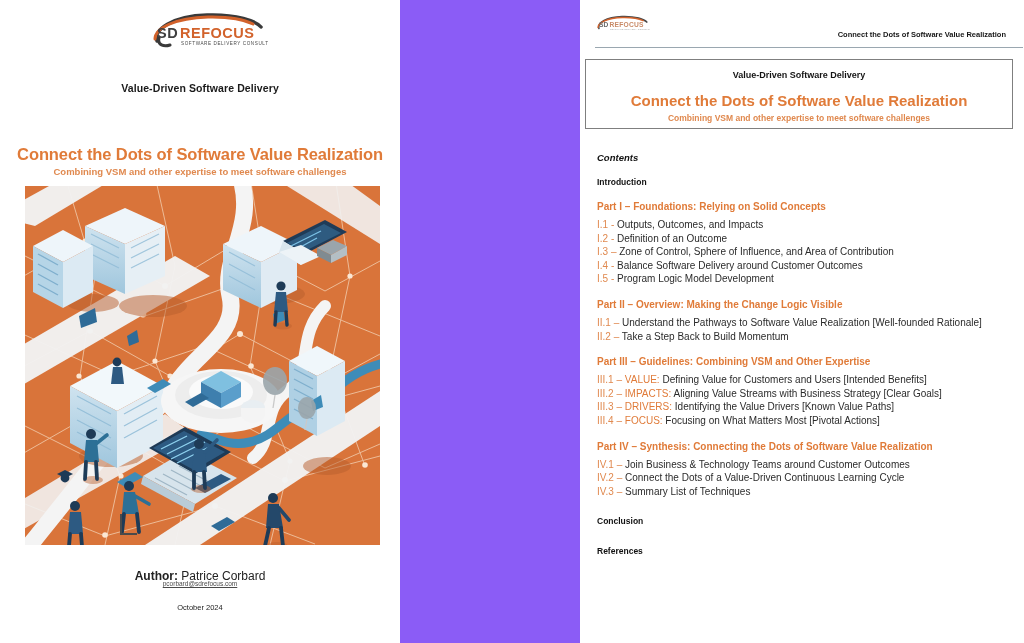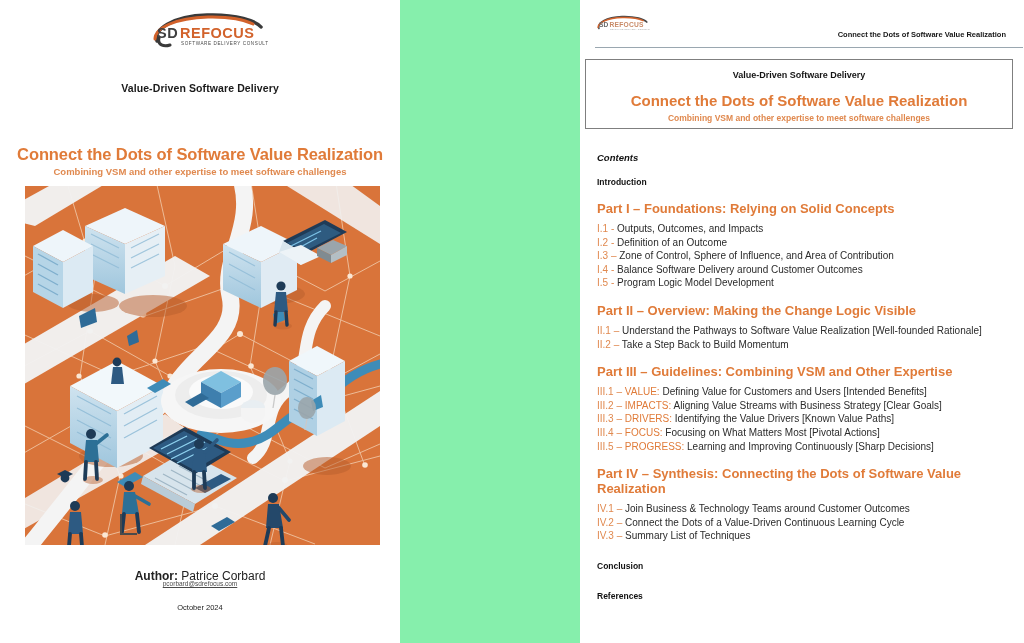--- a/index.html
+++ b/index.html
@@ -2,21 +2,21 @@
 <html><head>
 <meta charset="utf-8">
 <style>
   * { box-sizing: border-box; margin: 0; padding: 0; }
   html, body {
     width: 1024px; height: 643px;
     background: #ffffff;
     font-family: "Liberation Sans", sans-serif;
     overflow: hidden;
   }
-  .spread { position: relative; width: 1024px; height: 643px; background:#86efac; }
+  .spread { position: relative; width: 1024px; height: 643px; background:#8b5cf6; }
 
   
   .page-cover {
     position: absolute; left: 0; top: 0; width: 400px; height: 643px;
     background: #ffffff;
   }
   .cover-logo {
     position: absolute; left: 142px; top: 10px; width: 126px; height: 38px;
   }
   .cover-subtitle {
@@ -91,21 +91,21 @@
   .toc-heading {
     font-size: 9.5px; font-weight: bold; color: #111;
     margin-bottom: 14px;
     font-style: italic;
   }
   .toc-plain {
     font-size: 8.5px; font-weight: bold; color: #111;
     margin-bottom: 14px;
   }
   .toc-part {
-    font-size: 13px; font-weight: bold; color: #E07B39;
+    font-size: 10px; font-weight: bold; color: #E07B39;
     margin-bottom: 6px; margin-top: 4px;
   }
   .toc-entry {
     font-size: 10px; color: #2b2b2b; line-height: 13.6px; white-space: nowrap;
   }
   .toc-entry .num { color: #E0894F; }
   .toc-entry .kw { color: #E07B39; font-weight: normal; text-align: center; }
   .toc-group { margin-bottom: 13px; }
   .toc-tail { margin-top: 18px; }
   .toc-tail .toc-plain { margin-bottom: 20px; }
@@ -457,21 +457,20 @@
             <div class="toc-part">Part II – Overview: Making the Change Logic Visible</div>
             <div class="toc-entry"><span class="num">II.1 –</span> <span>Understand the Pathways to Software Value Realization [Well-founded Rationale]</span></div>
             <div class="toc-entry"><span class="num">II.2 –</span> <span>Take a Step Back to Build Momentum</span></div>
           </div>
           <div class="toc-group">
             <div class="toc-part">Part III – Guidelines: Combining VSM and Other Expertise</div>
             <div class="toc-entry"><span class="num">III.1 –</span> <span class="kw">VALUE:</span> <span>Defining Value for Customers and Users [Intended Benefits]</span></div>
             <div class="toc-entry"><span class="num">III.2 –</span> <span class="kw">IMPACTS:</span> <span>Aligning Value Streams with Business Strategy [Clear Goals]</span></div>
             <div class="toc-entry"><span class="num">III.3 –</span> <span class="kw">DRIVERS:</span> <span>Identifying the Value Drivers [Known Value Paths]</span></div>
             <div class="toc-entry"><span class="num">III.4 –</span> <span class="kw">FOCUS:</span> <span>Focusing on What Matters Most [Pivotal Actions]</span></div>
-            <div class="toc-entry"><span class="num">III.5 –</span> <span class="kw">PROGRESS:</span> <span>Learning and Improving Continuously [Sharp Decisions]</span></div>
           </div>
           <div class="toc-group">
             <div class="toc-part">Part IV – Synthesis: Connecting the Dots of Software Value Realization</div>
             <div class="toc-entry"><span class="num">IV.1 –</span> <span>Join Business &amp; Technology Teams around Customer Outcomes</span></div>
             <div class="toc-entry"><span class="num">IV.2 –</span> <span>Connect the Dots of a Value-Driven Continuous Learning Cycle</span></div>
             <div class="toc-entry"><span class="num">IV.3 –</span> <span>Summary List of Techniques</span></div>
           </div>
         </div>
       <div class="toc-tail" id="toc-back">
           <div class="toc-plain">Conclusion</div>

